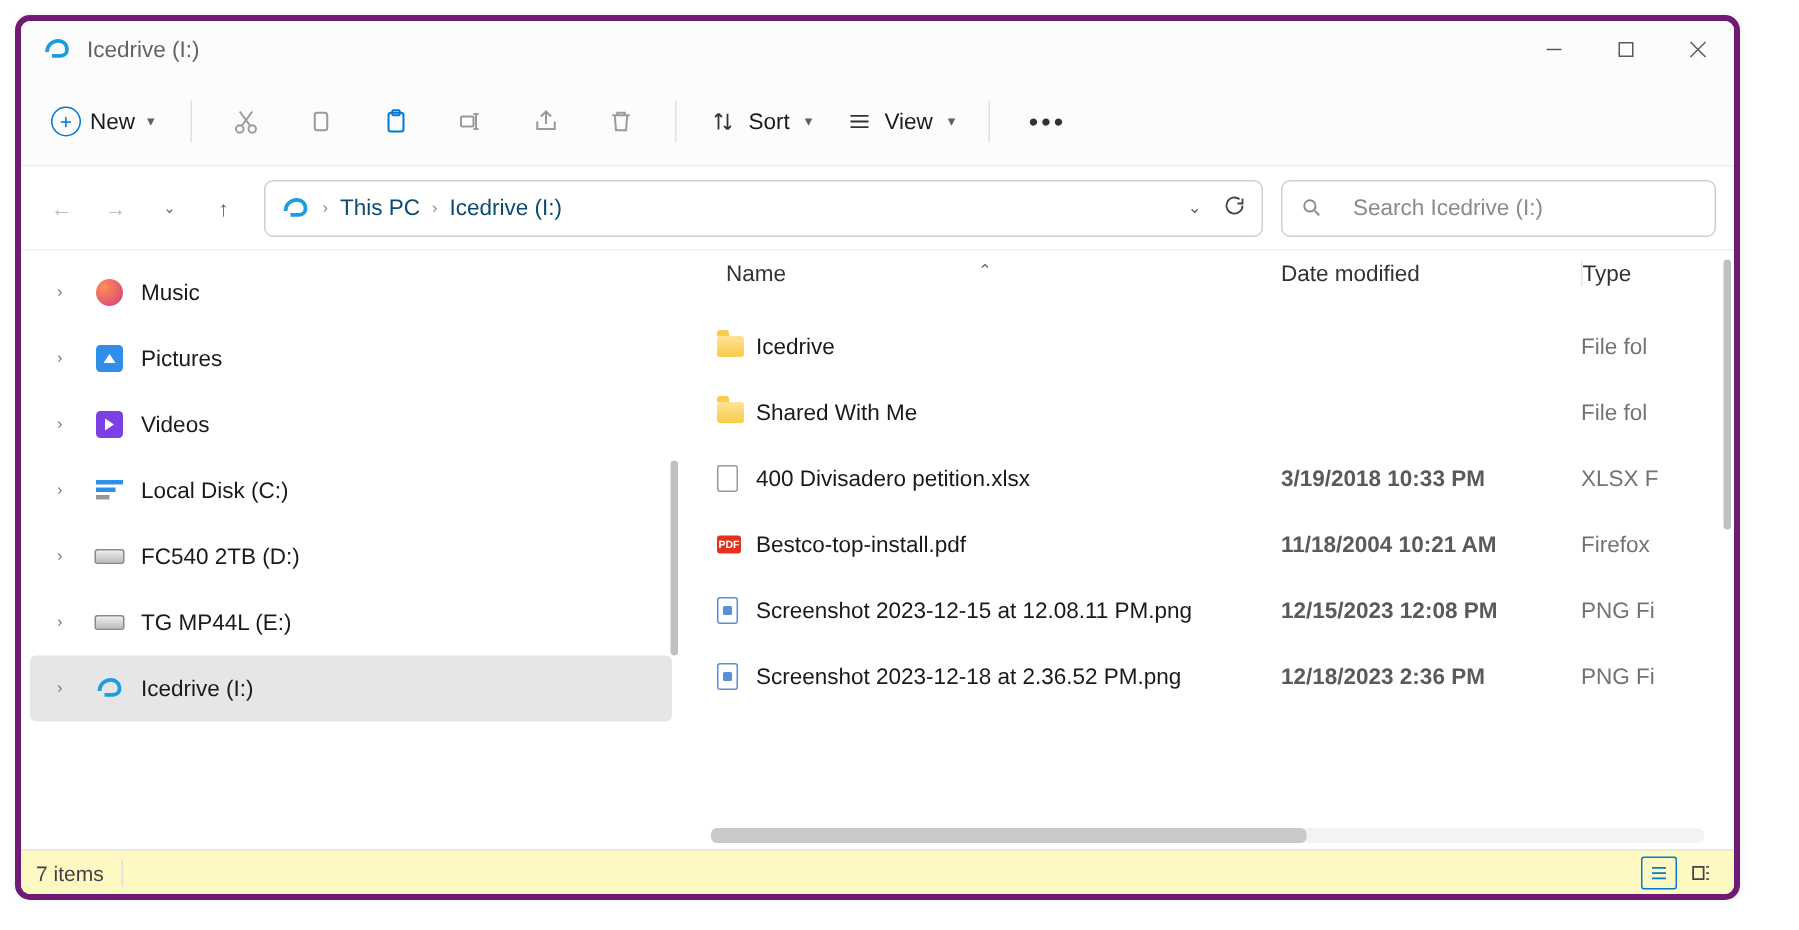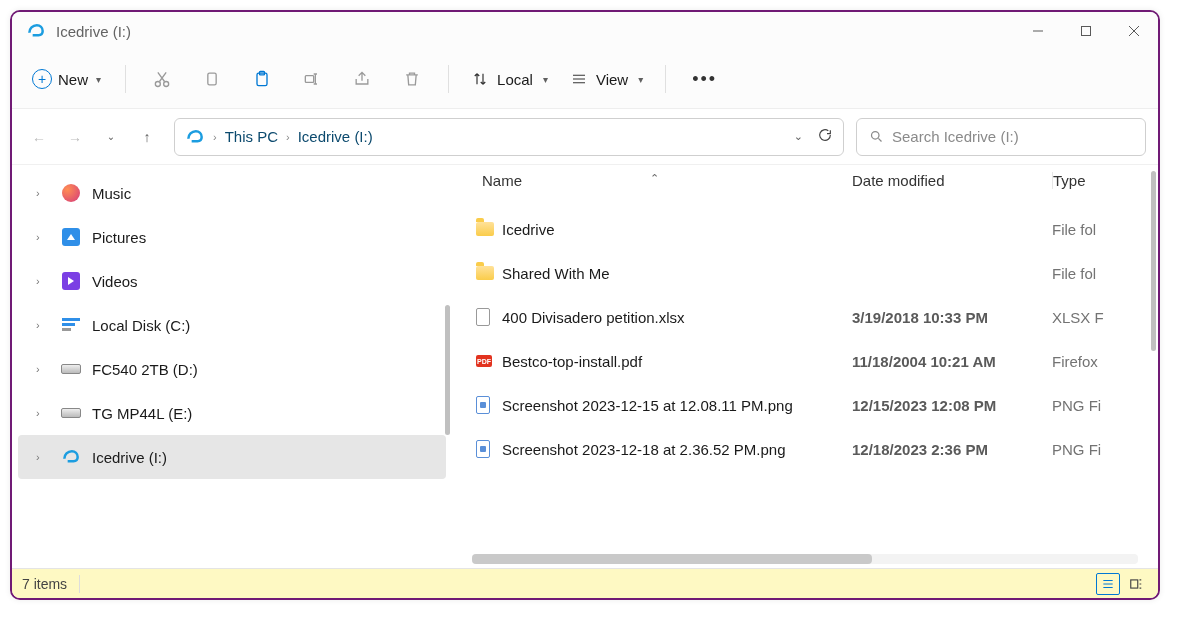--- a/index.html
+++ b/index.html
@@ -7,21 +7,21 @@
     margin: 0;
     background: #fff;
     font-family: "Segoe UI", sans-serif;
     font-size: 14px;
     color: #1a1a1a;
     padding: 10px;
   }
   .window {
     width: 1150px;
     height: 590px;
-    border: 2px solid #701a75;
+    border: 4px solid #701a75;
     border-radius: 10px;
     display: flex;
     flex-direction: column;
     overflow: hidden;
     box-shadow: 0 0 6px rgba(0,0,0,0.08);
     background: #fcfcfc;
   }
   
   .titlebar {
     height: 38px;
@@ -78,21 +78,21 @@
   .navdis { color:#bbb; }
   .addr-bar {
     flex:1; height:38px; border:1px solid #cfcfcf; border-radius:6px;
     display:flex; align-items:center; padding:0 10px; gap:8px; background:#fff;
   }
   .crumb-sep { color:#888; font-size:11px; }
   .crumb { font-size:15px; color:#0c4a6e; }
   .addr-right { display:flex; gap:14px; align-items:center; color:#606060; margin-left:auto;}
   .search-bar {
     width:290px; height:38px; border:1px solid #cfcfcf; border-radius:6px;
-    display:flex; align-items:center; padding:0 12px; gap:8px; color:#8a8a8a; background:#fff;
+    display:flex; align-items:center; padding:0 12px; gap:20px; color:#8a8a8a; background:#fff;
     font-size:15px;
   }
   
   .body { flex:1; display:flex; background:#fff; overflow:hidden; border-top:1px solid #f0f0f0;}
   .sidebar {
     width:440px; padding:6px 0; overflow:hidden; position:relative;
   }
   .side-scroll { position:absolute; right:2px; top:140px; width:5px; height:130px; background:#c0c0c0; border-radius:3px;}
   .side-item {
     display:flex; align-items:center; gap:10px; height:44px; padding-left:24px;
@@ -222,21 +222,21 @@
     <div class="tool-icon">
         <svg viewBox="0 0 24 24" fill="none" stroke="#9a9a9a" stroke-width="1.6">
           <path d="M5 7h14M9 7V5h6v2M7 7l1 12h8l1-12"></path>
         </svg>
       </div>
     <div class="tool-sep"></div>
     <div class="tool-txt">
       <svg viewBox="0 0 24 24" fill="none" stroke="#333" stroke-width="1.6">
           <path d="M8 5v14M8 5l-3 3M8 5l3 3M16 19V5M16 19l-3-3M16 19l3-3"></path>
         </svg>
-      <span>Local</span>
+      <span>Sort</span>
       <span class="chev-small">▾</span>
     </div>
     <div class="tool-txt">
       <svg viewBox="0 0 24 24" fill="none" stroke="#333" stroke-width="1.6">
           <line x1="4" y1="7" x2="20" y2="7"></line>
           <line x1="4" y1="12" x2="20" y2="12"></line>
           <line x1="4" y1="17" x2="20" y2="17"></line>
         </svg>
       <span>View</span>
       <span class="chev-small">▾</span>

